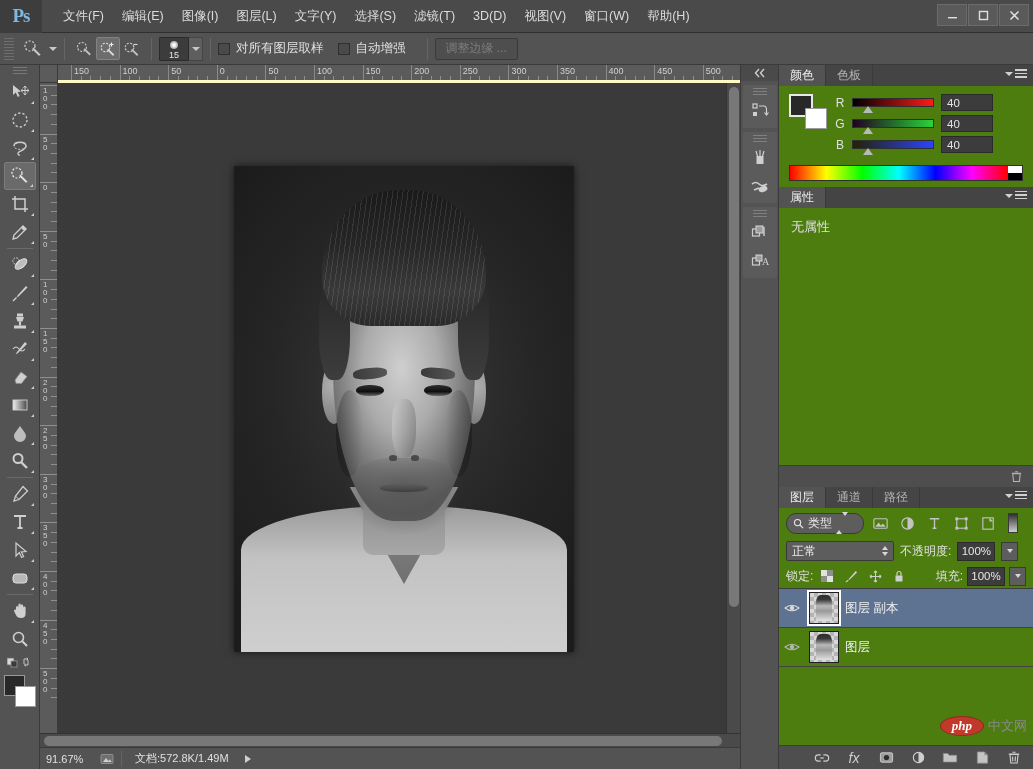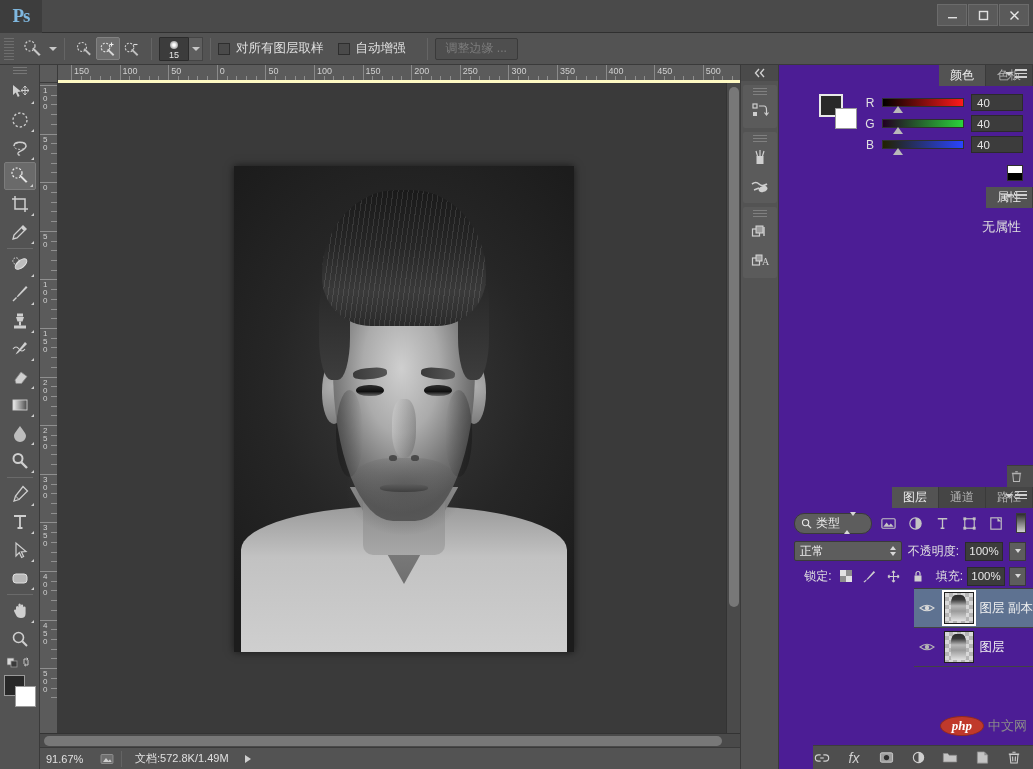--- a/index.html
+++ b/index.html
@@ -247,21 +247,21 @@
                    background: #4a4a4a; }
   .dock-group { width: 34px; display: flex; flex-direction: column; align-items: center;
                 padding: 3px 0; background: #5b5b5b; margin-top: 4px; border-radius: 2px; }
   .dock-grip { width: 14px; height: 7px; margin-bottom: 2px; background:
      repeating-linear-gradient(to bottom, #808080 0px, #808080 1px, transparent 1px, transparent 3px); }
   .dock-icon { width: 30px; height: 28px; display: flex; align-items: center; justify-content: center; }
 
   
   .panels { width: 255px; background: #535353; display: flex; flex-direction: column; flex: none;
             border-left: 1px solid #3a3a3a; }
-  .panel { background: #4c1d95; display: flex; flex-direction: column; align-items: flex-end; }
+  .panel { background: #4d7c0f; display: flex; flex-direction: column; }
   .panel-tabs {
     height: 21px; background: #444; display: flex; align-items: stretch; position: relative; flex: none;
   }
   .ptab {
     padding: 0 11px; display: flex; align-items: center; font-size: 12px; color: #b4b4b4;
     background: #454545; border-right: 1px solid #3a3a3a;
   }
   .ptab.active { background: #535353; color: #ededed; }
   .pmenu { position: absolute; right: 6px; top: 4px; display: flex; align-items: center; gap: 2px; }
   .pmenu-lines { width: 12px; height: 10px; background:
@@ -365,20 +365,33 @@
   .wm-text { color: #8a8a8a; font-size: 13px; }
   svg { display: block; }
 </style>
 </head>
 <body>
 
 <div class="app">
 
   <div class="menubar">
     <div class="ps-logo">Ps</div>
+    <div class="menu-items">
+      <div class="menu-item">文件(F)</div>
+      <div class="menu-item">编辑(E)</div>
+      <div class="menu-item">图像(I)</div>
+      <div class="menu-item">图层(L)</div>
+      <div class="menu-item">文字(Y)</div>
+      <div class="menu-item">选择(S)</div>
+      <div class="menu-item">滤镜(T)</div>
+      <div class="menu-item">3D(D)</div>
+      <div class="menu-item">视图(V)</div>
+      <div class="menu-item">窗口(W)</div>
+      <div class="menu-item">帮助(H)</div>
+    </div>
     <div class="win-btns">
       <div class="win-btn">
         <svg width="11" height="11" viewBox="0 0 11 11">
             <rect x="1" y="7" width="9" height="1.4" fill="#e0e0e0"></rect>
           </svg>
       </div>
       <div class="win-btn">
         <svg width="11" height="11" viewBox="0 0 11 11">
             <rect x="1.5" y="1.5" width="8" height="8" fill="none" stroke="#e0e0e0" stroke-width="1.4"></rect>
           </svg>

